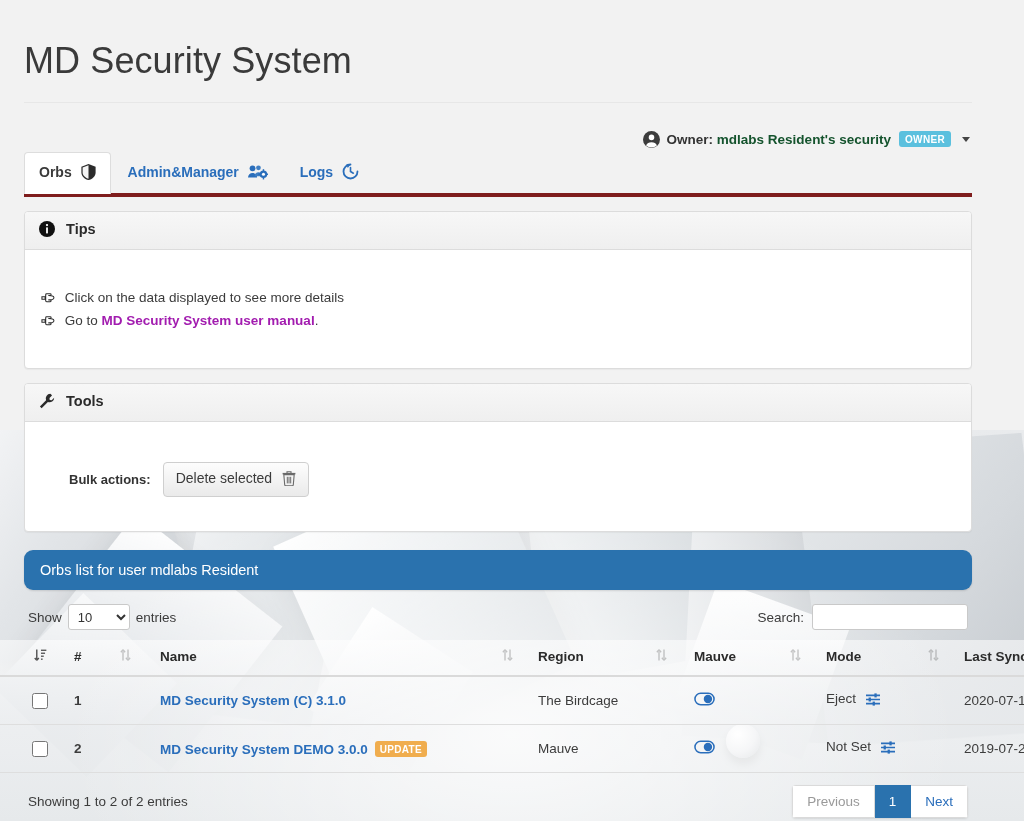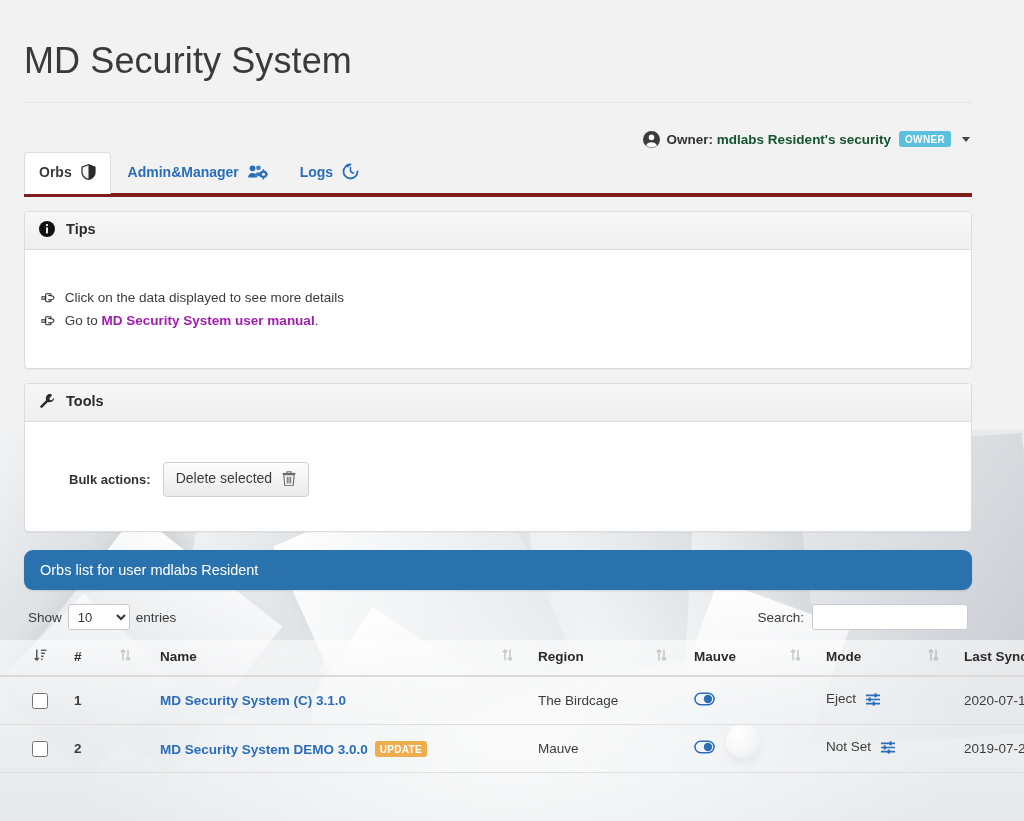--- a/index.html
+++ b/index.html
@@ -684,20 +684,28 @@
         </td>
         <td class="col-sort5"></td>
         <td class="col-sync">2019-07-23 11:24:05</td>
 
       </tr>
     </tbody>
   </table>
 
   <div class="container">
 
+    <div class="dt-bottom">
+      <div class="dt-info">Showing 1 to 2 of 2 entries</div>
+      <div class="pagination">
+        <div class="pg disabled">Previous</div>
+        <div class="pg active">1</div>
+        <div class="pg">Next</div>
+      </div>
+    </div>
 
     <div class="hide-bg-wrap">
       <a class="hide-bg">
         <span>more background</span>
         <span class="slash-ico">
           <svg width="15" height="15" viewBox="0 0 16 16">
               <path d="M2 13.5 12.5 2.2" stroke="#2a6ebb" stroke-width="2.6" stroke-linecap="round"></path>
               <path d="M10.4 1.2 14.6 5l-2 2.2-4.2-3.8z" fill="#2a6ebb"></path>
             </svg>
         </span>

